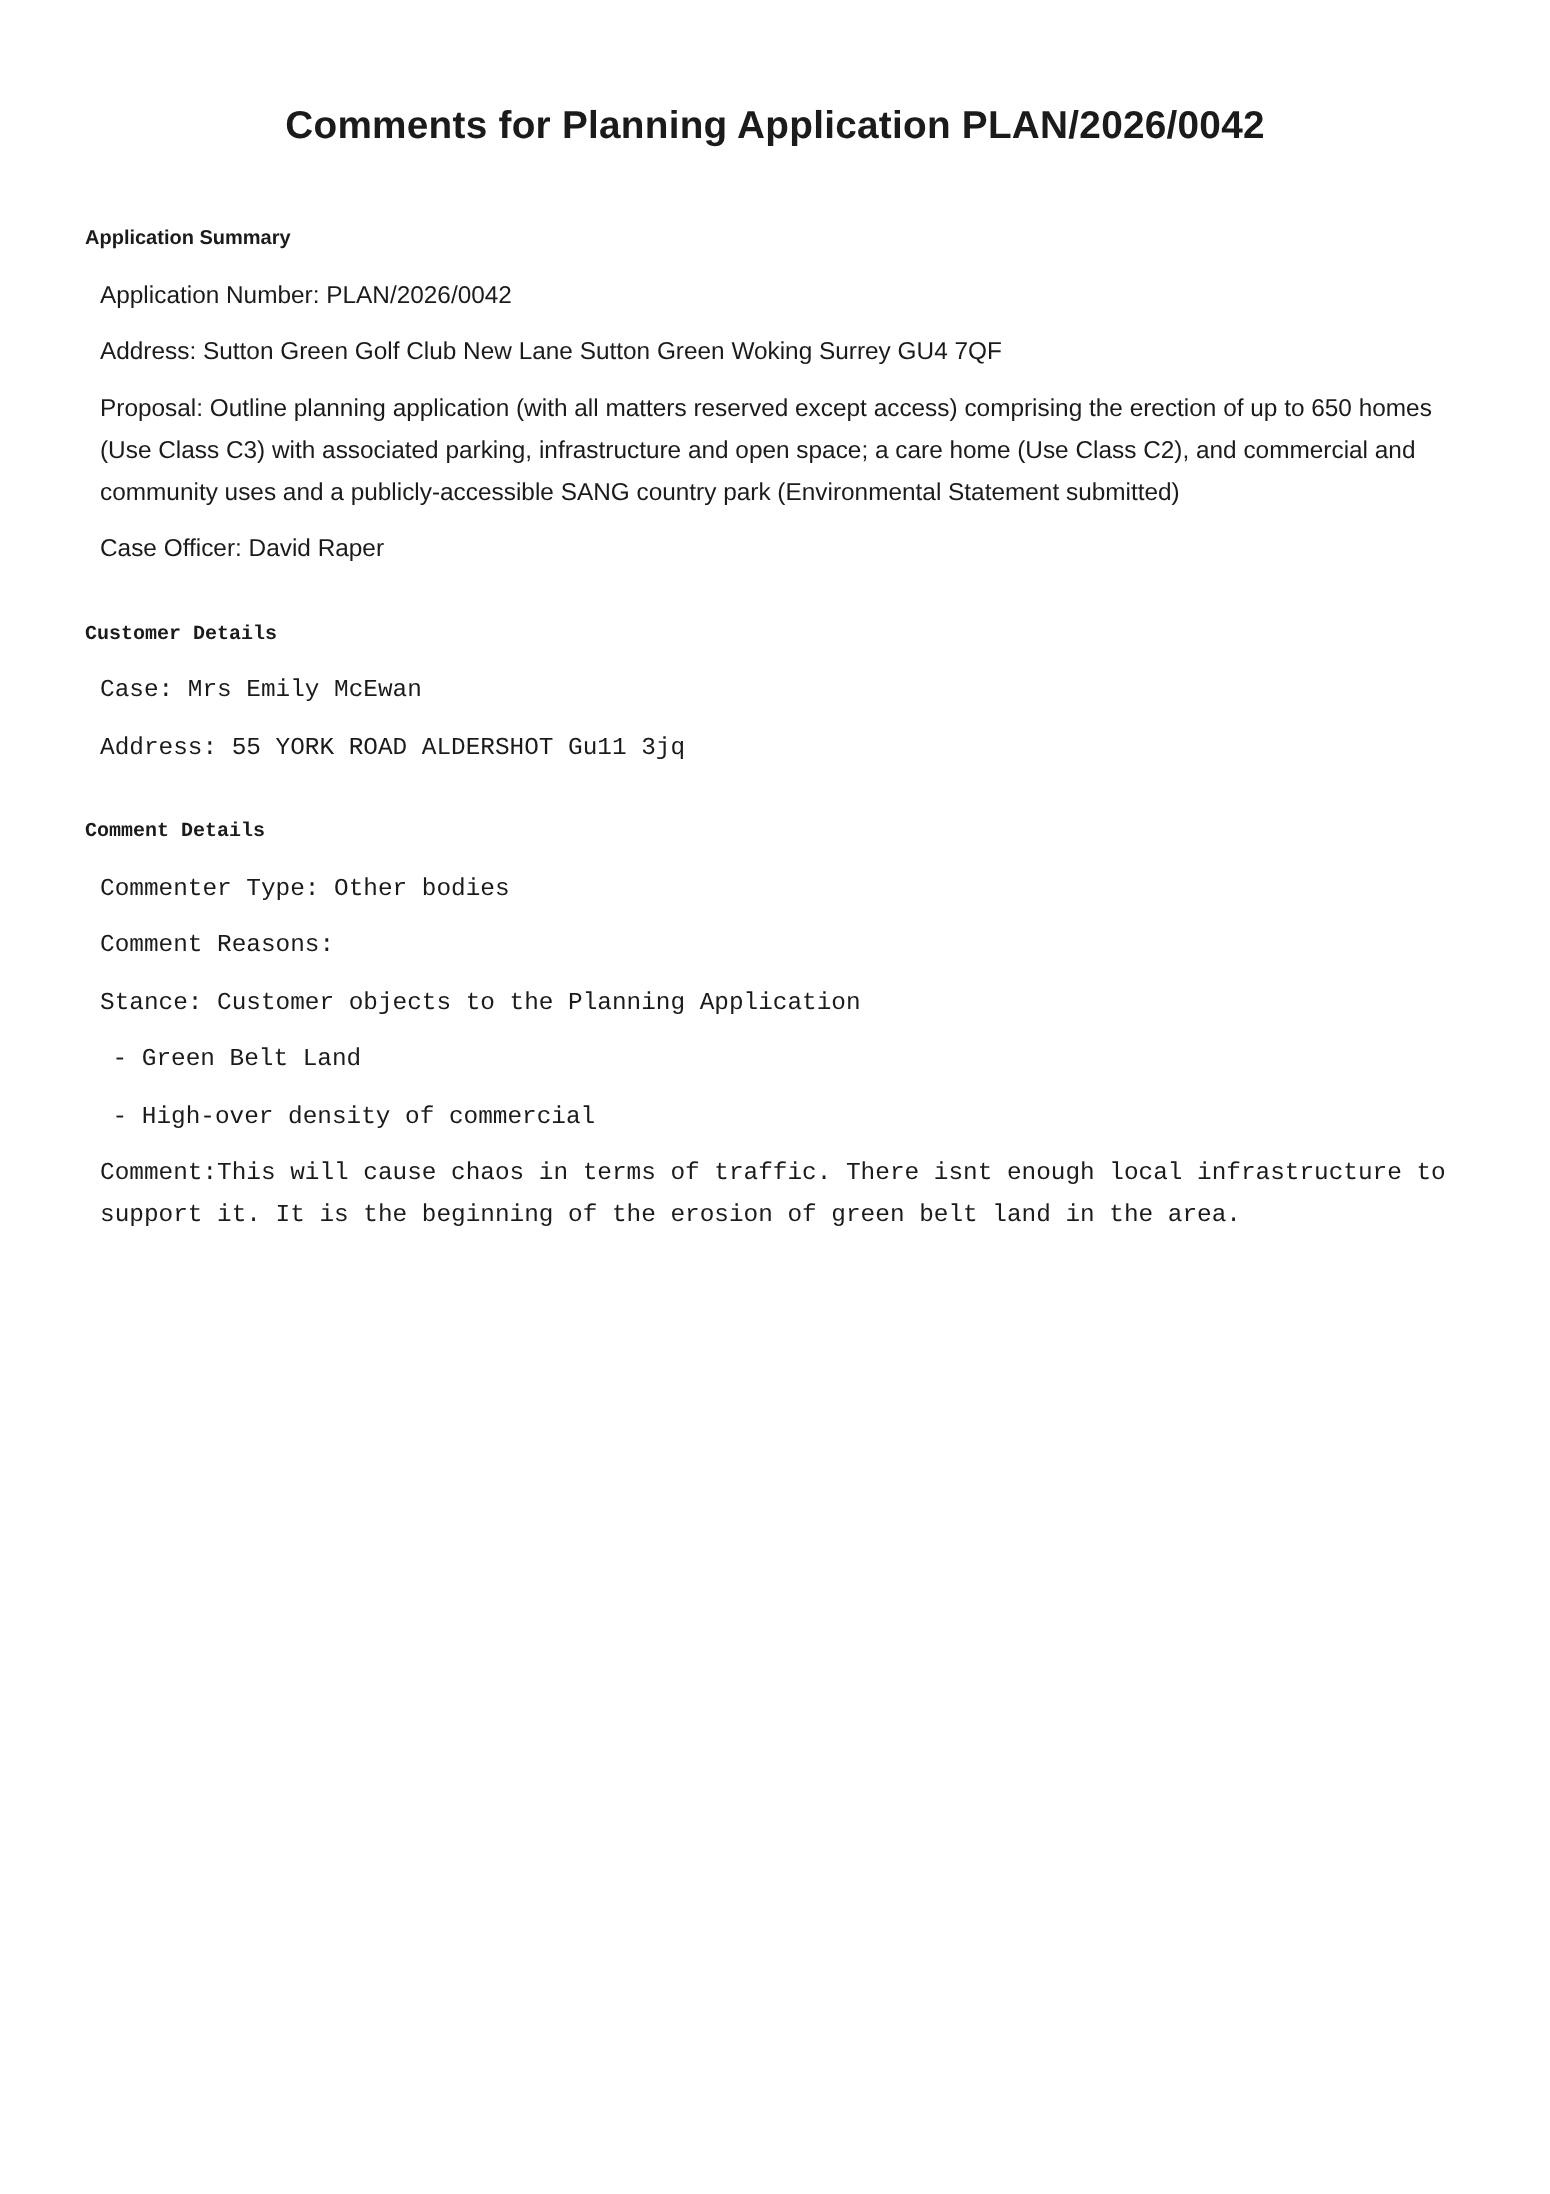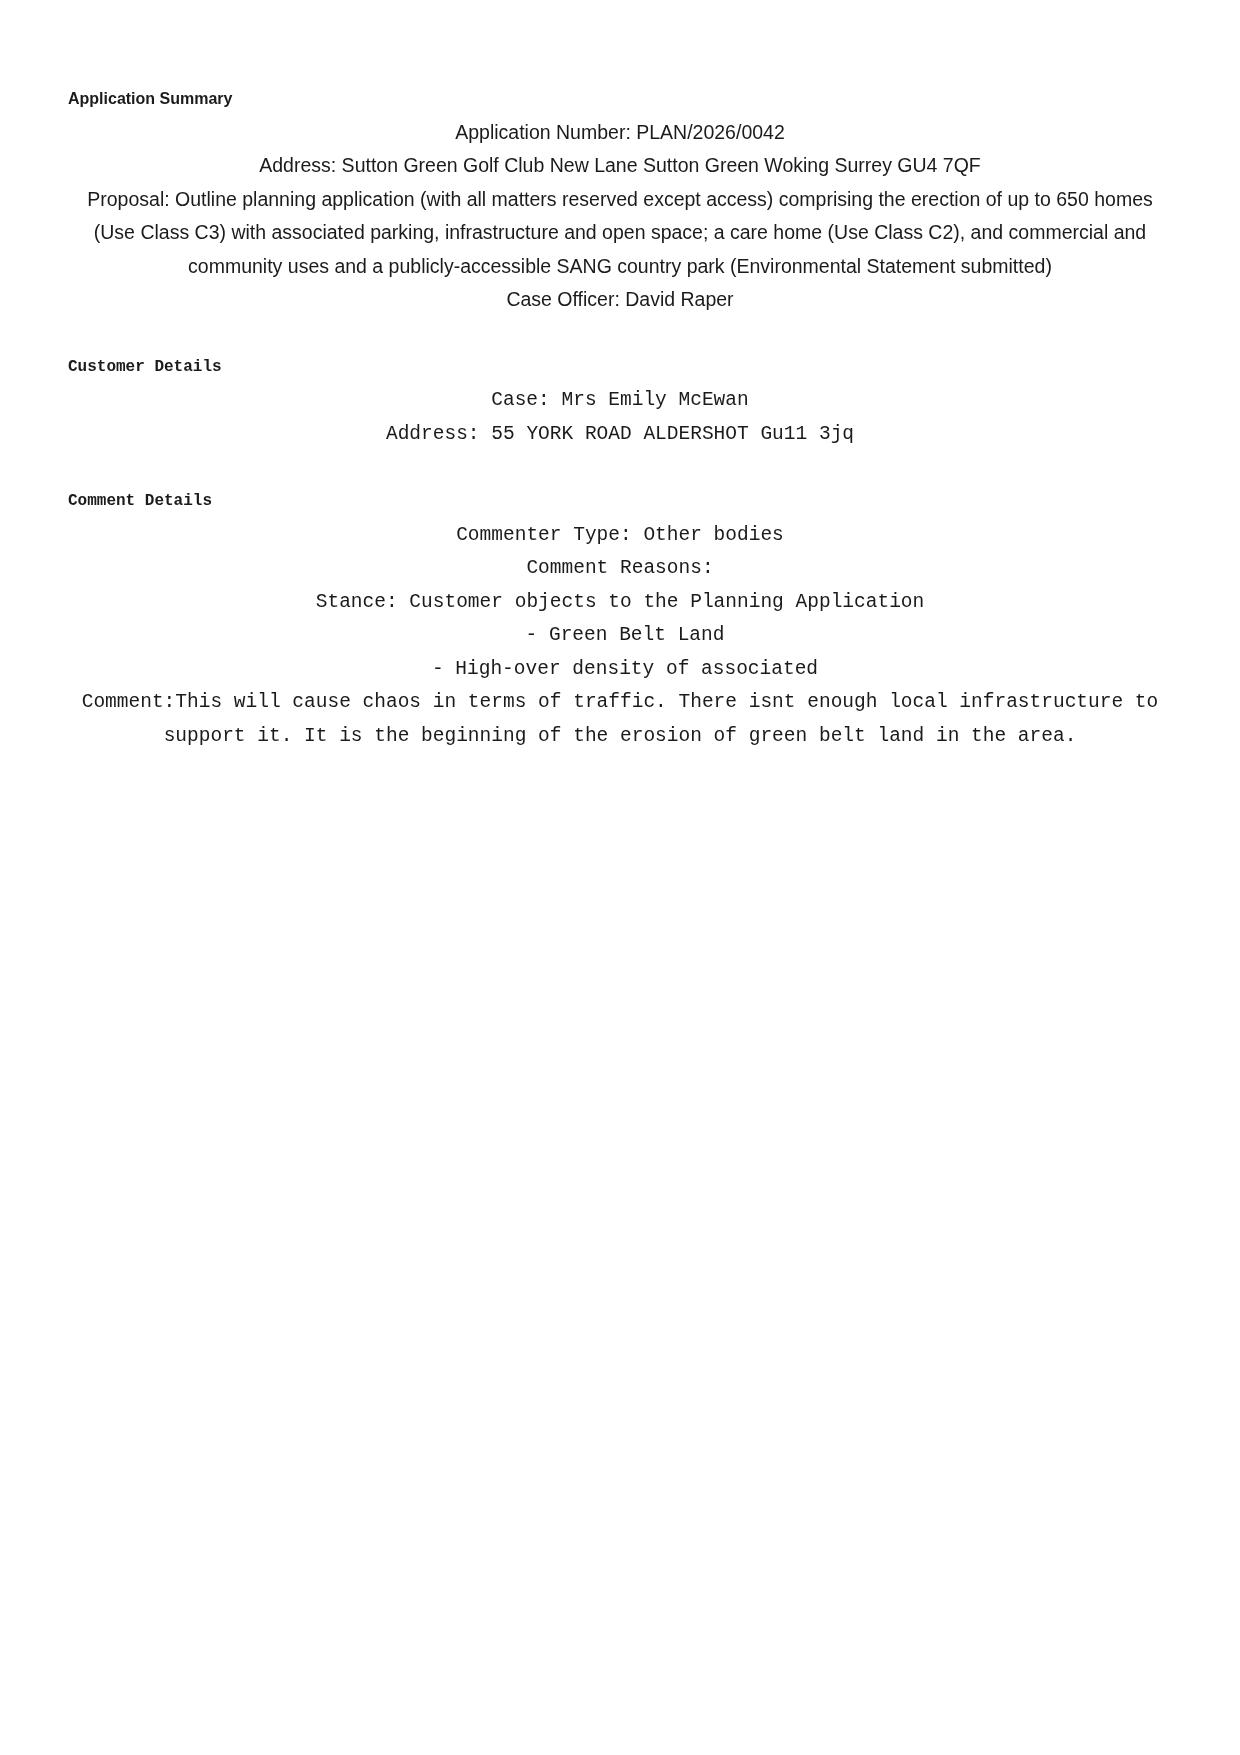--- a/index.html
+++ b/index.html
@@ -40,33 +40,33 @@
     font-size: 16px;
     font-weight: bold;
     line-height: 33.5px;
     margin: 0;
   }
   .doc-line,
   .doc-para {
     font-size: 19.5px;
     font-weight: normal;
     line-height: 33.5px;
-    margin: 0;
+    margin: 12px;
     max-width: 1104px;
-    text-align: center;
   }
   .reason-line {
     padding-left: 10px;
   }
 </style>
 </head>
 <body>
 
 <div class="page">
 
+  <h1 class="doc-title">Comments for Planning Application PLAN/2026/0042</h1>
 
   <div class="section">
     <h2 class="section-heading">Application Summary</h2>
     <p class="doc-line">Application Number: PLAN/2026/0042</p>
     <p class="doc-line">Address: Sutton Green Golf Club New Lane Sutton Green Woking Surrey GU4 7QF</p>
     <p class="doc-para">Proposal: Outline planning application (with all matters reserved except access) comprising the erection of up to 650 homes (Use Class C3) with associated parking, infrastructure and open space; a care home (Use Class C2), and commercial and community uses and a publicly-accessible SANG country park (Environmental Statement submitted)</p>
     <p class="doc-line">Case Officer: David Raper</p>
   </div>
 
   <div class="section">
@@ -74,17 +74,17 @@
     <p class="doc-line">Case: Mrs Emily McEwan</p>
     <p class="doc-line">Address: 55 YORK ROAD ALDERSHOT Gu11 3jq</p>
   </div>
 
   <div class="section">
     <h2 class="section-heading">Comment Details</h2>
     <p class="doc-line">Commenter Type: Other bodies</p>
     <p class="doc-line">Comment Reasons:</p>
     <p class="doc-line">Stance: Customer objects to the Planning Application</p>
     <p class="doc-line reason-line">- Green Belt Land</p>
-    <p class="doc-line reason-line">- High-over density of associated</p>
+    <p class="doc-line reason-line">- High-over density of commercial</p>
     <p class="doc-para">Comment:This will cause chaos in terms of traffic. There isnt enough local infrastructure to support it. It is the beginning of the erosion of green belt land in the area.</p>
   </div>
 
 </div>
 
 </body></html>

